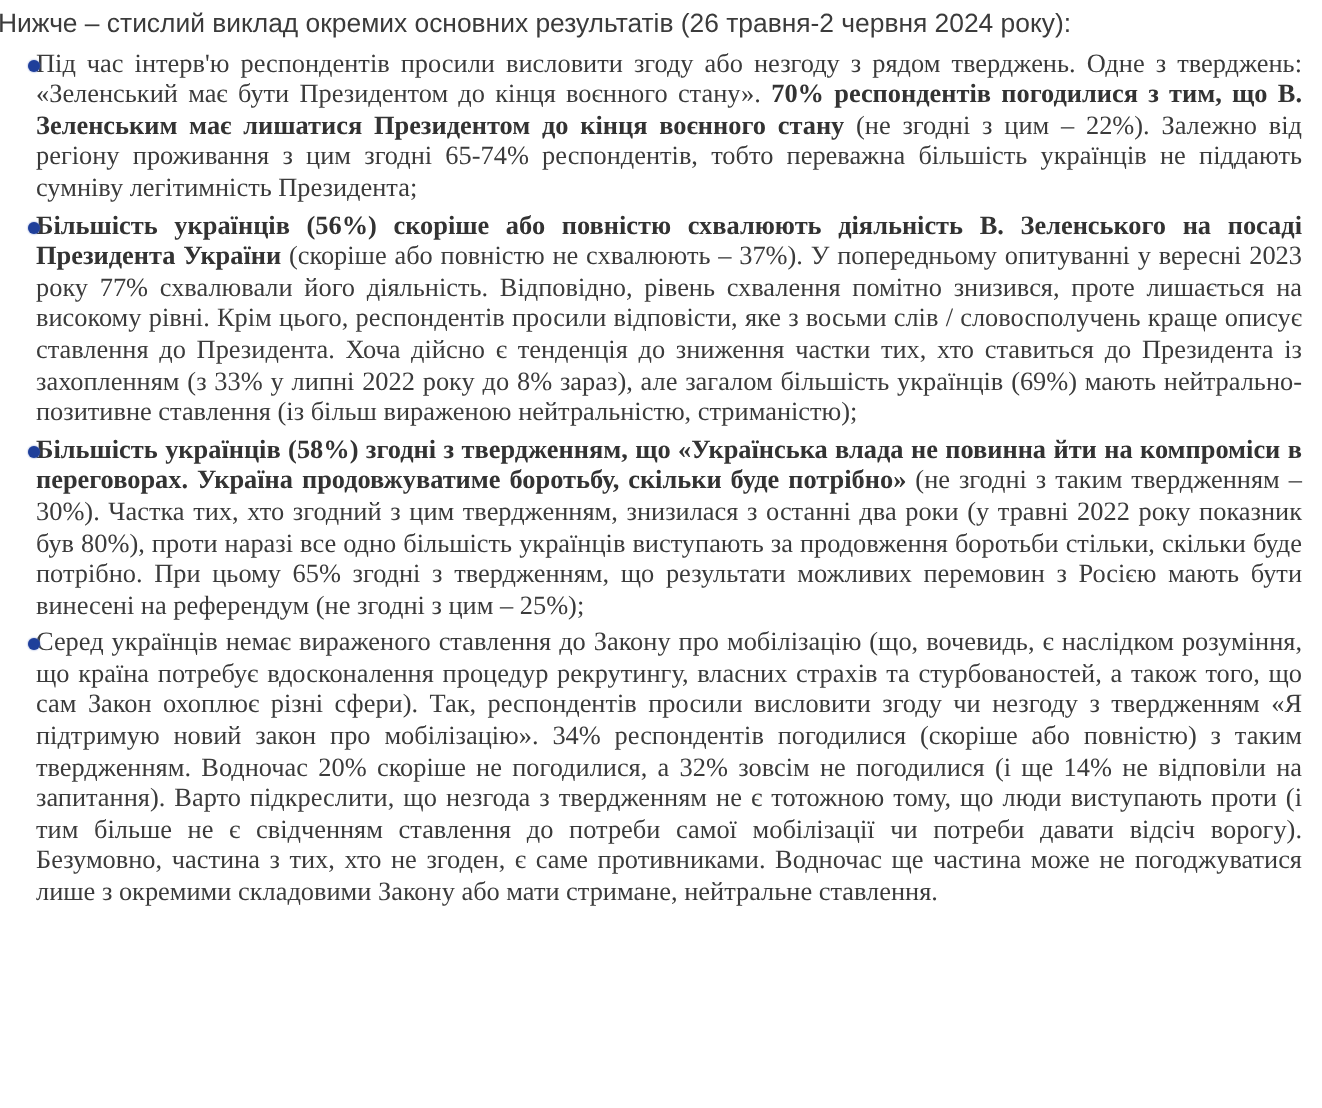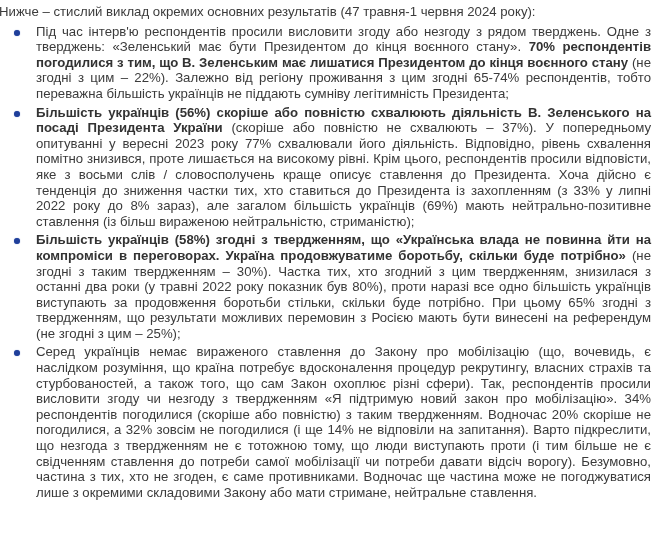--- a/index.html
+++ b/index.html
@@ -24,44 +24,45 @@
     margin: 0 0 4px -1px;
     white-space: nowrap;
   }
   ul.results {
     list-style: none;
     margin: 0;
     padding: 0;
   }
   ul.results li {
     position: relative;
-    padding-left: 36px;
+    padding-left: 18px;
     margin-bottom: 3px;
     text-align: justify;
+    font-family: Liberation Serif, serif;
   }
   .bullet {
     position: absolute;
     left: 14px;
     top: 6px;
     width: 6px;
     height: 6px;
     border-radius: 50%;
     background: #1f3f9a;
     box-shadow: 0 0 1px #6a80c8;
   }
   b {
     font-weight: bold;
     color: #333333;
   }
 </style>
 </head>
 <body>
 
 <div class="doc">
-  <div class="intro">Нижче – стислий виклад окремих основних результатів (47 травня-1 червня 2024 року):</div>
+  <div class="intro">Нижче – стислий виклад окремих основних результатів (26 травня-2 червня 2024 року):</div>
 
   <ul class="results">
     <li>
       <span class="bullet"></span>
       <span>Під час інтерв'ю респондентів просили висловити згоду або незгоду з рядом тверджень. Одне з тверджень: «Зеленський має бути Президентом до кінця воєнного стану». </span><b>70% респондентів погодилися з тим, що В. Зеленським має лишатися Президентом до кінця воєнного стану</b><span> (не згодні з цим – 22%). Залежно від регіону проживання з цим згодні 65-74% респондентів, тобто переважна більшість українців не піддають сумніву легітимність Президента;</span>
     </li>
     <li>
       <span class="bullet"></span>
       <b>Більшість українців (56%) скоріше або повністю схвалюють діяльність В. Зеленського на посаді Президента України</b><span> (скоріше або повністю не схвалюють – 37%). У попередньому опитуванні у вересні 2023 року 77% схвалювали його діяльність. Відповідно, рівень схвалення помітно знизився, проте лишається на високому рівні. Крім цього, респондентів просили відповісти, яке з восьми слів / словосполучень краще описує ставлення до Президента. Хоча дійсно є тенденція до зниження частки тих, хто ставиться до Президента із захопленням (з 33% у липні 2022 року до 8% зараз), але загалом більшість українців (69%) мають нейтрально-позитивне ставлення (із більш вираженою нейтральністю, стриманістю);</span>
     </li>

